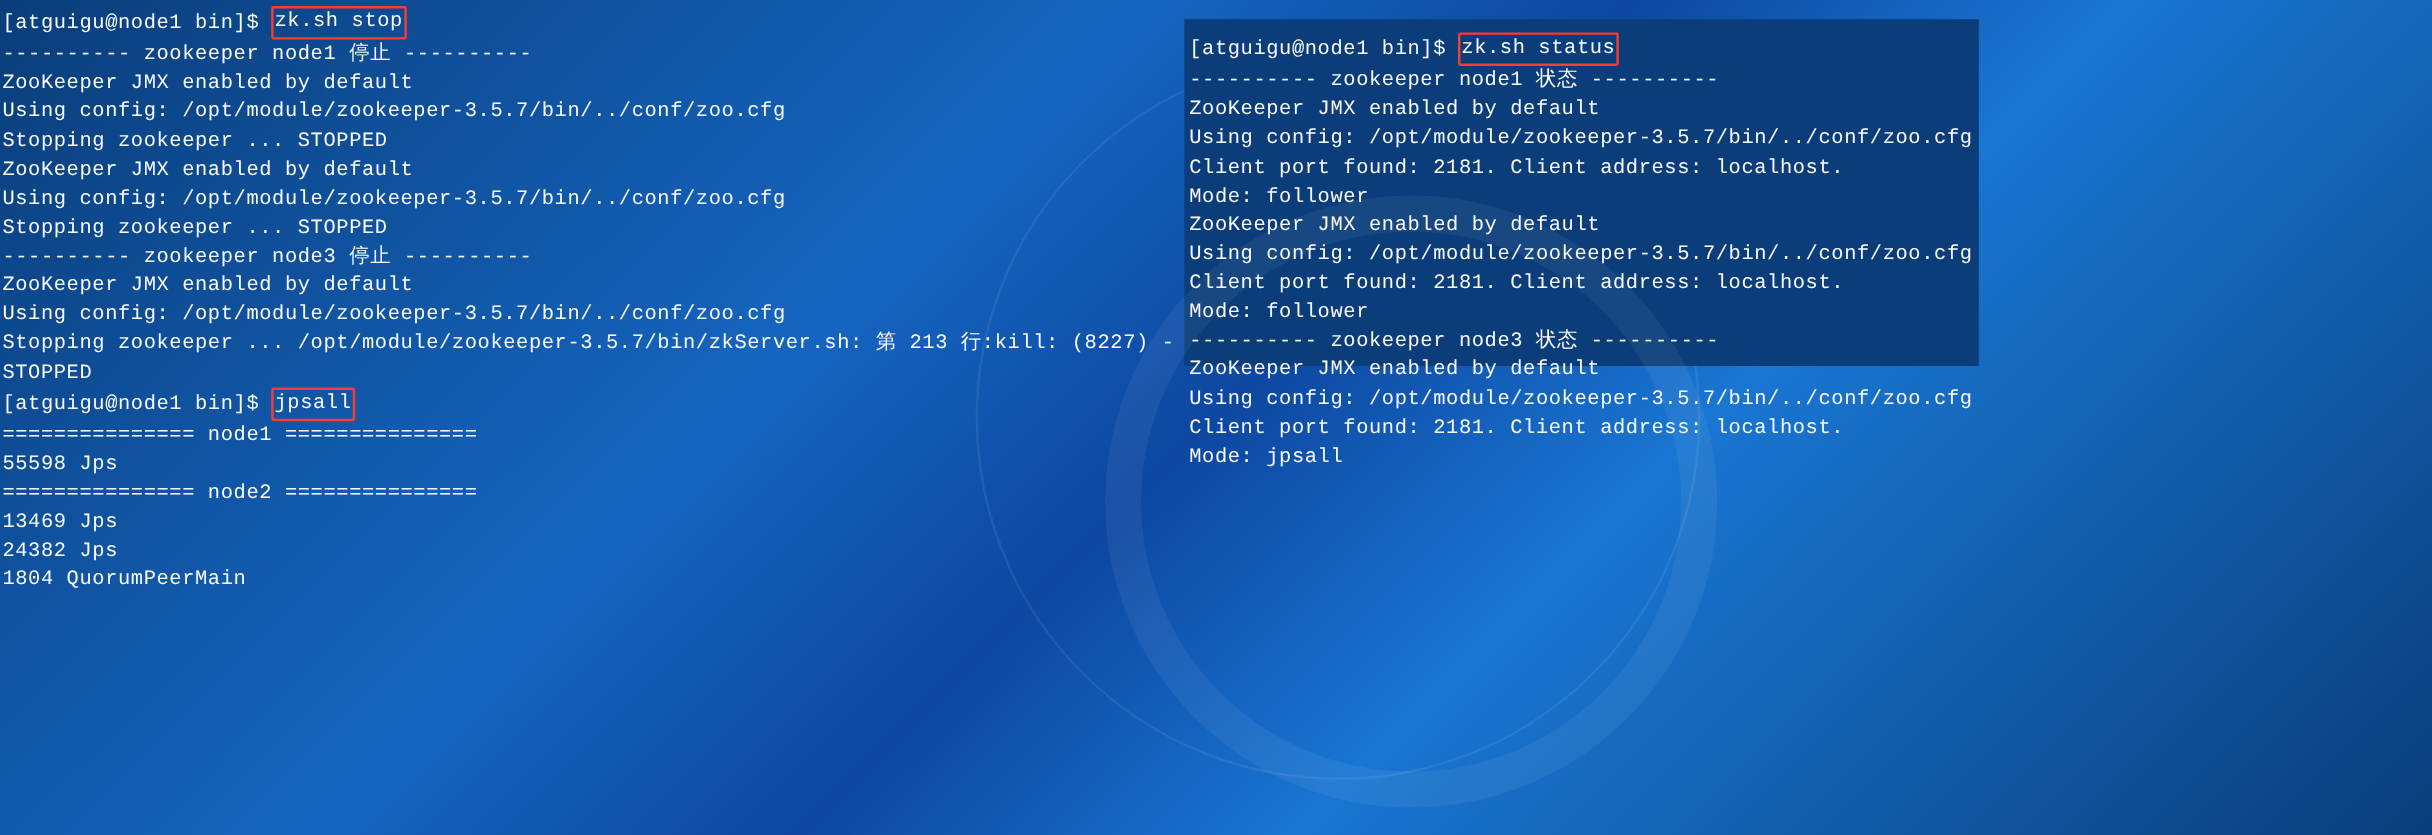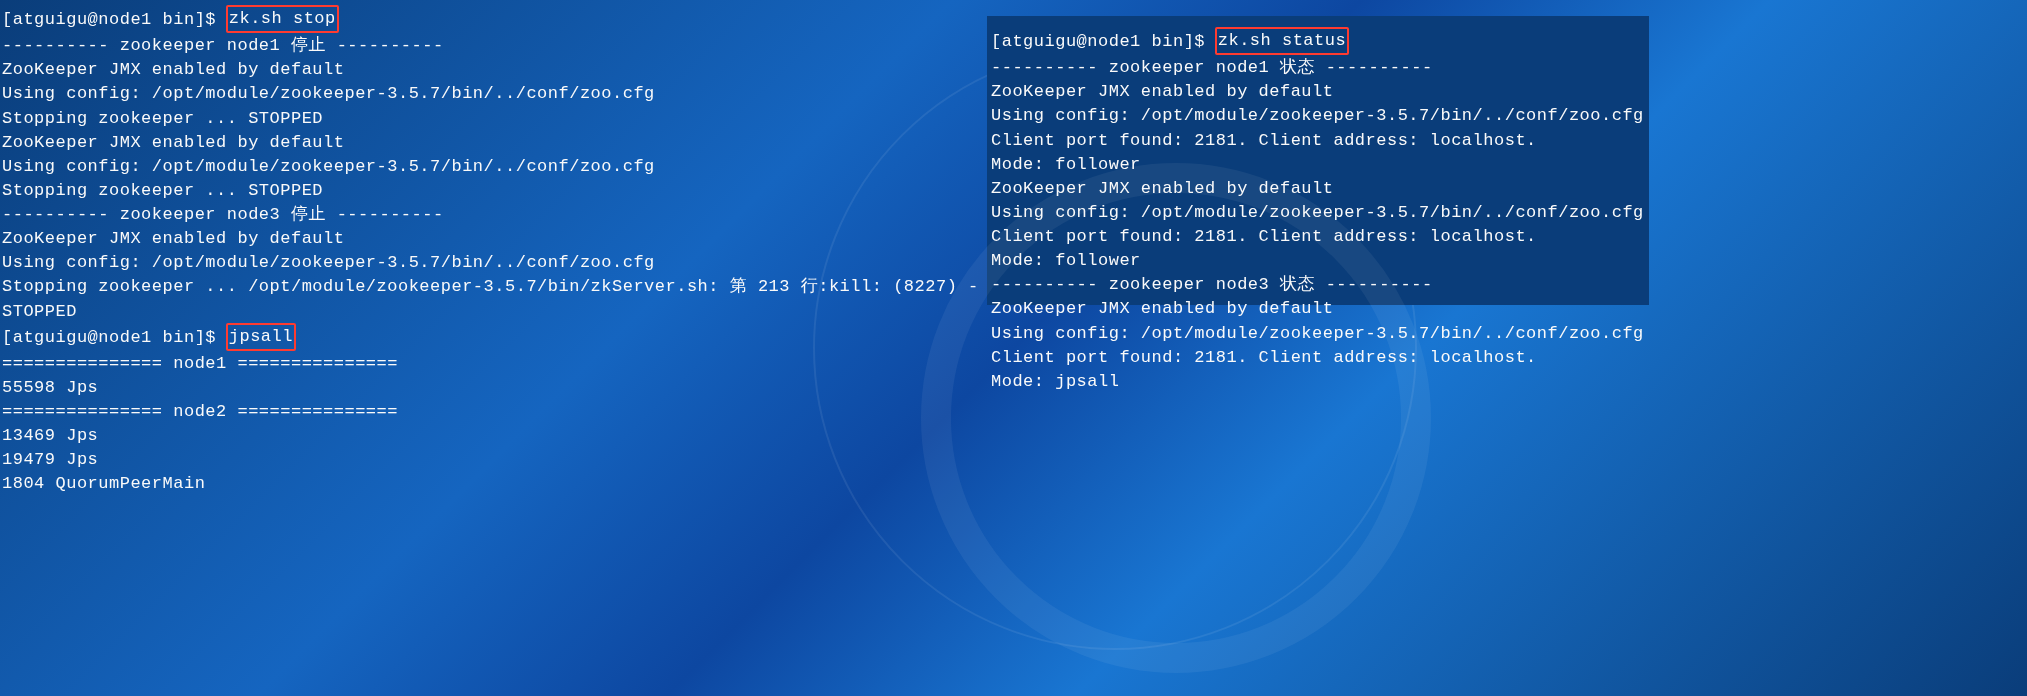--- a/index.html
+++ b/index.html
@@ -98,21 +98,21 @@
   <div class="line">---------- zookeeper node3 停止 ----------</div>
   <div class="line">ZooKeeper JMX enabled by default</div>
   <div class="line">Using config: /opt/module/zookeeper-3.5.7/bin/../conf/zoo.cfg</div>
   <div class="line">Stopping zookeeper ... /opt/module/zookeeper-3.5.7/bin/zkServer.sh: 第 213 行:kill: (8227) - 没有那个进程</div>
   <div class="line">STOPPED</div>
   <div class="line"><span class="prompt-part">[atguigu@node1 bin]$ </span><span class="highlight-box"><span>jpsall</span></span></div>
   <div class="line">=============== node1 ===============</div>
   <div class="line">55598 Jps</div>
   <div class="line">=============== node2 ===============</div>
   <div class="line">13469 Jps</div>
-  <div class="line">19479 Jps</div>
+  <div class="line">24382 Jps</div>
   <div class="line">1804 QuorumPeerMain</div>
 </div>
 
 <div class="terminal-right">
   <div class="line"><span class="prompt-part">[atguigu@node1 bin]$ </span><span class="highlight-box"><span>zk.sh status</span></span></div>
   <div class="line">---------- zookeeper node1 状态 ----------</div>
   <div class="line">ZooKeeper JMX enabled by default</div>
   <div class="line">Using config: /opt/module/zookeeper-3.5.7/bin/../conf/zoo.cfg</div>
   <div class="line">Client port found: 2181. Client address: localhost.</div>
   <div class="line">Mode: follower</div>

